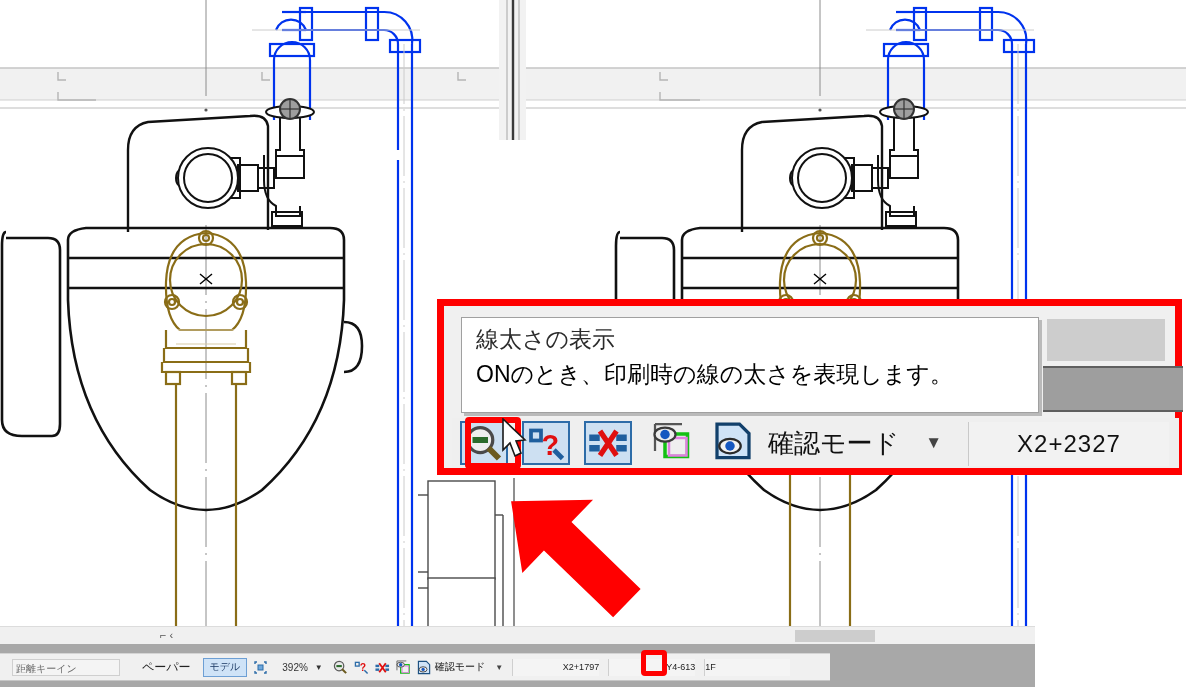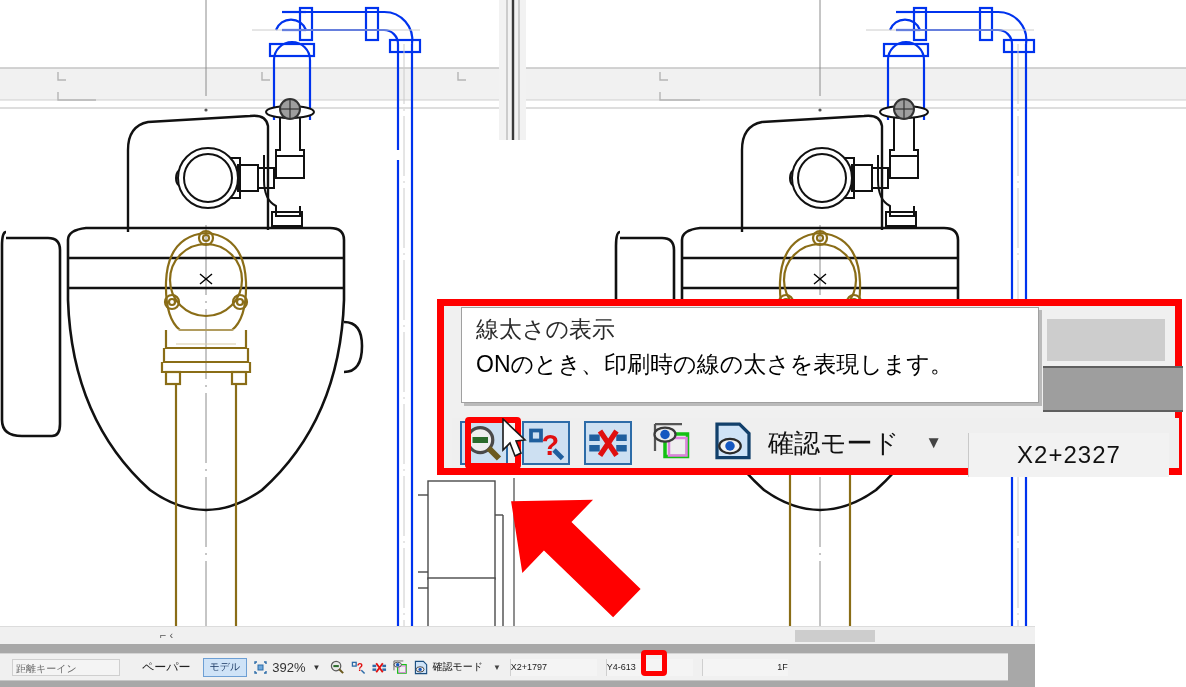--- a/index.html
+++ b/index.html
@@ -21,69 +21,69 @@
     position:absolute;left:795px;top:3px;width:80px;height:12px;background:#cdcdcd;
   }
   #hscroll .ltick{position:absolute;left:160px;top:2px;font-size:11px;color:#555;line-height:13px;}
 
   
   #statusbar{
     position:absolute;left:0;top:644px;width:1035px;height:43px;
     background:#a8a8a8;
   }
   #statusbar .inner{
-    position:absolute;left:0;top:9px;width:1008px;height:26px;
+    position:absolute;left:0;top:9px;width:830px;height:26px;
     background:#f0f0f0;border-top:1px solid #d4d4d4;border-bottom:1px solid #c6c6c6;
     display:flex;align-items:center;
   }
   #statusbar .keyin{
     width:108px;height:17px;margin-left:12px;background:#f4f4f4;border:1px solid #cfcfcf;
     font-size:10px;color:#6b6b6b;line-height:17px;padding-left:3px;box-sizing:border-box;
     white-space:nowrap;overflow:hidden;
   }
   #statusbar .paper{font-size:12px;color:#222;margin-left:22px;white-space:nowrap;}
   #statusbar .model{
     font-size:10px;color:#14315c;margin-left:12px;background:#cfe3f7;border:1px solid #6d9fd4;
     padding:1px 6px 2px 6px;white-space:nowrap;
   }
-  #statusbar .zoomval{font-size:13px;color:#333;margin-left:4px;white-space:nowrap;}
+  #statusbar .zoomval{font-size:10px;color:#333;margin-left:14px;white-space:nowrap;}
   #statusbar .caret{margin-left:7px;font-size:8px;color:#333;}
   #statusbar .mode{font-size:10px;color:#111;margin-left:3px;white-space:nowrap;}
   #statusbar .modecaret{margin-left:10px;font-size:8px;color:#444;}
   #statusbar .coord{
     height:17px;min-width:72px;margin-left:9px;background:#f4f4f4;border-left:1px solid #cfcfcf;
-    font-size:9px;color:#222;line-height:17px;text-align:left;white-space:nowrap;
+    font-size:9px;color:#222;line-height:17px;text-align:right;white-space:nowrap;
   }
   .sbicon{width:15px;height:15px;margin-left:6px;position:relative;flex:0 0 auto;}
 
   
   #inset{
     position:absolute;left:437px;top:299px;width:745px;height:176px;
     border:7px solid #ff0000;box-sizing:border-box;background:transparent;
   }
   #inset .bg{position:absolute;left:0;top:0;right:0;bottom:0;background:#f0f0f0;}
   #tooltip{
-    position:absolute;left:17px;top:1px;width:578px;height:96px;
+    position:absolute;left:17px;top:11px;width:578px;height:96px;
     background:#ffffff;border:1px solid #a0a0a0;box-sizing:border-box;
     box-shadow:3px 3px 0 rgba(120,120,120,.45);
   }
   #tooltip .t1{font-size:23px;color:#2b2b2b;margin:6px 0 0 14px;letter-spacing:0px;}
   #tooltip .t2{font-size:23px;color:#000000;margin:4px 0 0 14px;letter-spacing:0px;}
   #inset .tb{
     position:absolute;left:8px;top:112px;width:727px;height:50px;background:#efefef;
     display:flex;align-items:center;
   }
   #inset .bigicon{
     width:48px;height:44px;margin-left:8px;position:relative;flex:0 0 auto;
   }
   #inset .bigicon.framed{background:#cde0f2;border:2px solid #2d6ca8;box-sizing:border-box;}
   #inset .modelabel{font-size:26px;color:#111;margin-left:8px;white-space:nowrap;}
   #inset .modecaret2{margin-left:26px;font-size:17px;color:#444;}
   #inset .coordbig{
-    position:absolute;right:6px;top:127px;width:200px;height:44px;background:#f2f2f2;
+    position:absolute;right:6px;top:116px;width:200px;height:44px;background:#f2f2f2;
     border-left:1px solid #c9c9c9;font-size:24px;color:#111;
     display:flex;align-items:center;justify-content:center;letter-spacing:1px;
   }
   
   #inset .greyA{position:absolute;left:603px;top:13px;width:118px;height:42px;background:#cdcdcd;}
   #inset .greyB{position:absolute;left:599px;top:60px;width:140px;height:42px;background:#9e9e9e;border-top:2px solid #5f5f5f;border-bottom:2px solid #5f5f5f;}
 
   
   .redring{position:absolute;border:6px solid #ff0000;border-radius:4px;box-sizing:border-box;pointer-events:none;}
   #ring-inset{left:21px;top:111px;width:56px;height:52px;}
@@ -391,21 +391,21 @@
         <ellipse cx="6.5" cy="10" rx="4.2" ry="2.8" fill="#f0f0f0" stroke="#333" stroke-width="0.9"></ellipse>
         <circle cx="6.5" cy="10" r="1.8" fill="#1557c0"></circle>
       </svg>
     </div>
 
     <div class="mode">確認モード</div>
     <div class="modecaret">▼</div>
 
     <div class="coord" style="width:86px">X2+1797</div>
     <div class="coord" style="width:86px">Y4-613</div>
-    <div class="coord" style="width:86px;text-align:right;box-sizing:border-box">1F</div>
+    <div class="coord" style="width:86px;text-align:left;box-sizing:border-box">1F</div>
   </div>
 </div>
 
 <div class="redring" id="ring-status"></div>
 
 <div id="inset">
   <div class="bg"></div>
 
   <div class="greyA"></div>
   <div class="greyB"></div>

